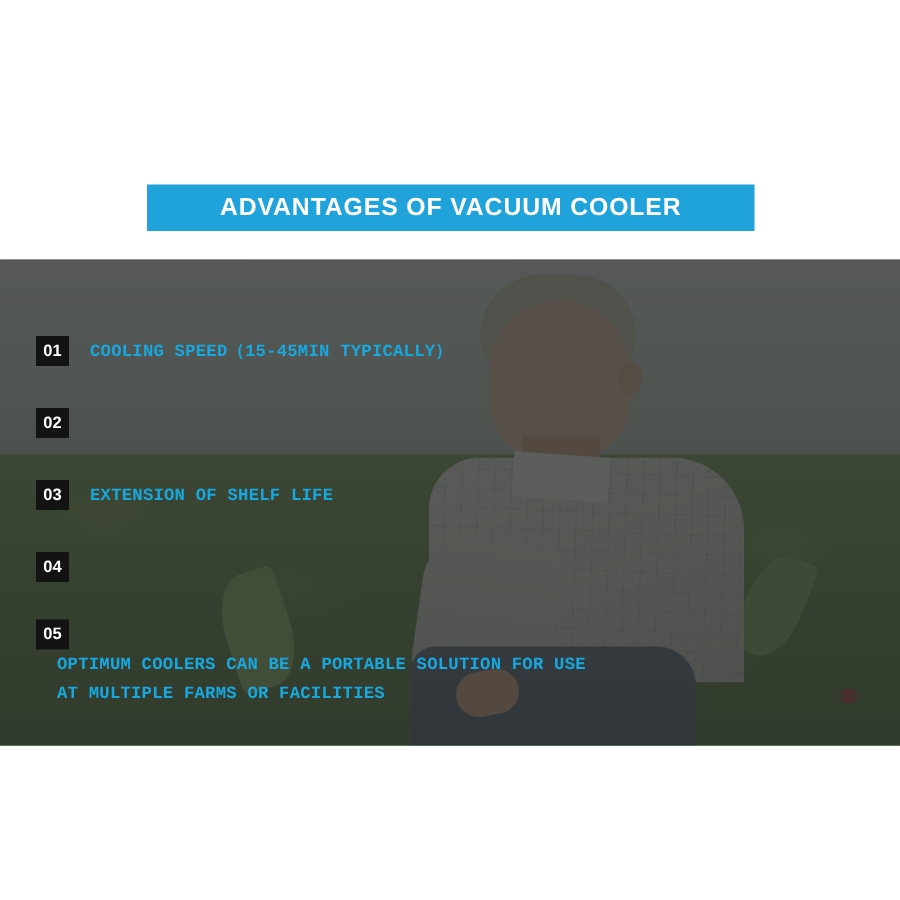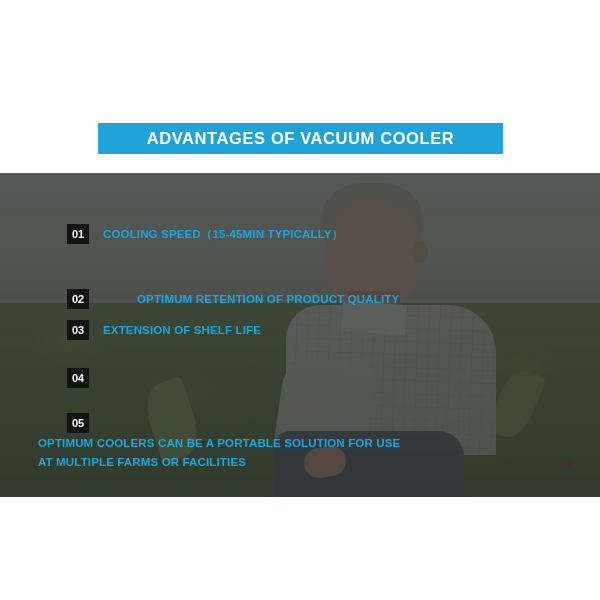--- a/index.html
+++ b/index.html
@@ -174,48 +174,47 @@
     width: 600px;
     height: 324px;
   }
   .advantage-item {
     position: absolute;
     left: 24px;
     display: flex;
     align-items: flex-start;
   }
   .item-1 { top: 51px; }
-  .item-2 { top: 116px; gap: 34px; }
+  .item-2 { top: 99px; }
   .item-3 { top: 147px; justify-content: flex-end; }
   .item-4 { top: 195px; align-items: center; }
   .item-5 { top: 240px; flex-direction: column; }
 
   .item-number {
     flex: 0 0 auto;
     width: 22px;
     height: 20px;
     background: #131313;
     color: #ffffff;
     font-size: 11px;
     font-weight: bold;
     display: flex;
     align-items: center;
     justify-content: center;
     font-family: "Liberation Sans", sans-serif;
-    margin-left: 43px;
   }
   .item-text {
     margin-left: 14px;
     color: #17a8e0;
     font-size: 11.5px;
     font-weight: bold;
     line-height: 19px;
     letter-spacing: 0.15px;
     white-space: pre-line;
-    font-family: Liberation Sans, sans-serif;
+    font-family: Liberation Mono, monospace;
     padding-top: 1px;
   }
 </style>
 </head>
 <body>
 
 <div class="page">
 
   <div class="title-banner">
     <span class="title-banner-text">ADVANTAGES OF VACUUM COOLER</span>
@@ -247,21 +246,20 @@
 
   <div class="advantage-list">
 
     <div class="advantage-item item-1">
       <span class="item-number">01</span>
       <span class="item-text">COOLING SPEED（15-45MIN TYPICALLY）</span>
     </div>
 
     <div class="advantage-item item-2">
       <span class="item-number">02</span>
-      <span class="item-text">OPTIMUM  RETENTION OF PRODUCT QUALITY</span>
     </div>
 
     <div class="advantage-item item-3">
       <span class="item-number">03</span>
       <span class="item-text">EXTENSION OF SHELF LIFE</span>
     </div>
 
     <div class="advantage-item item-4">
       <span class="item-number">04</span>
     </div>

